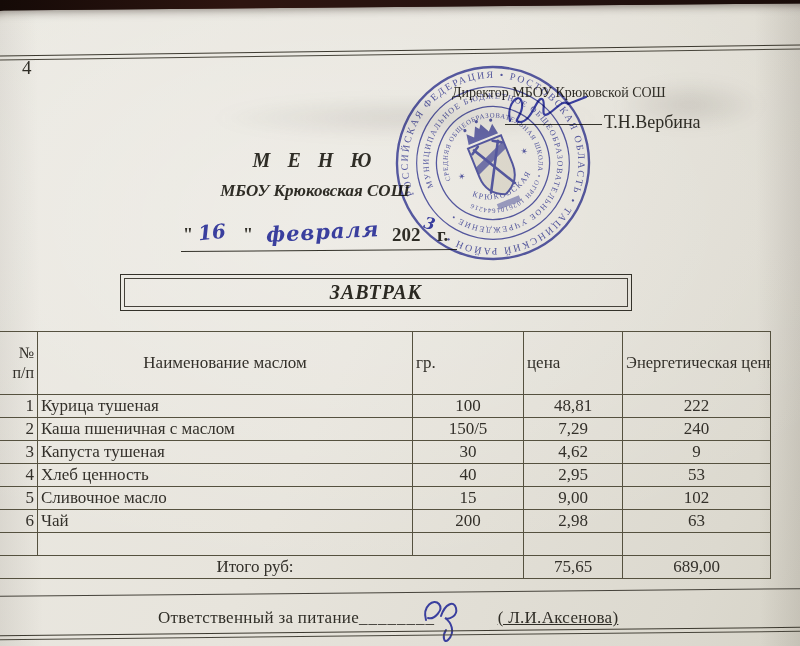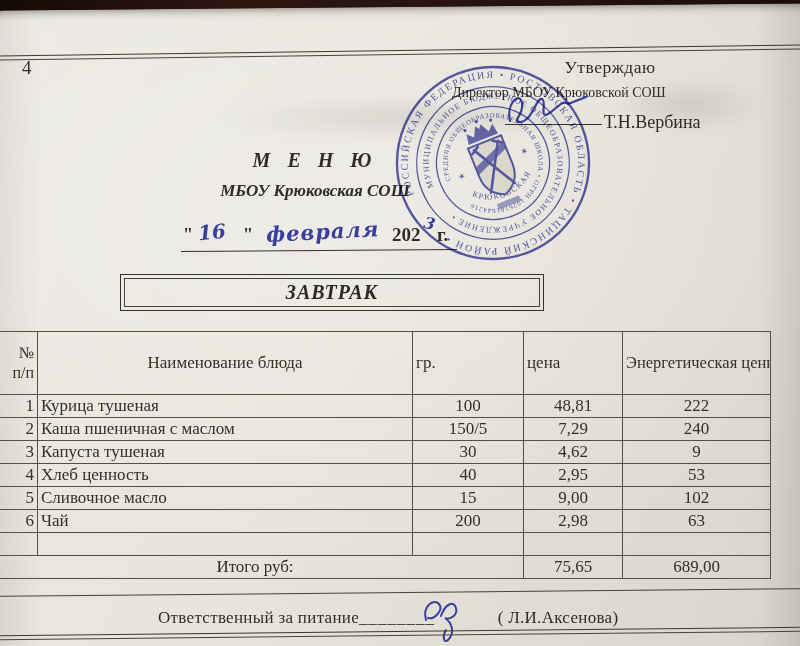--- a/index.html
+++ b/index.html
@@ -41,21 +41,21 @@
               font-weight:bold; font-style:italic;}
   .dq{font-size:18px; font-weight:bold;}
   .date-q1{left:183px; top:225px;}
   .date-day{left:198px; top:220px; font-size:20px; font-weight:bold; transform:rotate(-5deg);}
   .date-q2{left:243px; top:225px;}
   .date-month{left:266px; top:219px; font-size:21px; font-weight:bold; transform:rotate(-3deg); letter-spacing:1px;}
   .date-year{left:392px; top:224px; font-size:19px; font-weight:bold;}
   .date-digit{left:424px; top:214px; font-size:16px; font-weight:bold; transform:rotate(14deg);}
   .date-g{left:437px; top:224px; font-size:19px; font-weight:bold;}
   .date-underline{left:181px; top:250px; width:276px; border-bottom:1.5px solid #34322a; transform:rotate(-0.4deg);}
-  .meal-box{left:120px; top:274px; width:424px; height:37px; border:1.5px solid #34322a; box-sizing:border-box;}
+  .meal-box{left:120px; top:274px; width:512px; height:37px; border:1.5px solid #34322a; box-sizing:border-box;}
   .meal-box-inner{position:absolute; inset:3px; border:1px solid #45423a;
       display:flex; align-items:center; justify-content:center;}
   .meal-label{font-size:20px; font-weight:bold; font-style:italic; letter-spacing:1px; color:#2b2922;}
   table.menu{left:-14px; top:331px; width:784px; position:absolute; border-collapse:collapse;
       table-layout:fixed; font-size:17px; color:#33302a;}
   table.menu td, table.menu th{border:1px solid #55513f; font-weight:normal; padding:0 3px;
       overflow:hidden; white-space:nowrap;}
   table.menu thead th{height:62px;}
   table.menu tbody td{height:22px;}
   .th-num{text-align:right; line-height:1.25; font-size:16px;}
@@ -80,21 +80,20 @@
 <div class="frame">
 
   <div class="abs paper"></div>
   <div class="abs smudge s1"></div>
   <div class="abs smudge s2"></div>
 
   <div class="abs rule rule-top"></div>
 
   <div class="abs ink page-num">4</div>
 
-  <div class="abs ink approve">Утверждаю</div>
   <div class="abs ink director-line">Директор МБОУ Крюковской СОШ</div>
   <div class="abs sig-underline"></div>
   <svg class="abs sig-svg" style="left:504px; top:89px;" width="100" height="44" viewBox="0 0 100 44">
     <path d="M6,32 C2,14 16,2 18,14 C20,26 8,32 15,33 C28,34 32,8 38,10 C43,12 35,30 44,25 C53,20 58,10 64,15 L82,8" fill="none" stroke="#3a3f9e" stroke-width="2.2" stroke-linecap="round"></path>
   </svg>
   <div class="abs ink director-name">Т.Н.Вербина</div>
 
   <div class="abs ink title-menu">М Е Н Ю</div>
   <div class="abs ink title-school">МБОУ Крюковская СОШ</div>
 
@@ -120,21 +119,21 @@
         <col style="width:111px">
         <col style="width:99px">
         <col style="width:148px">
       </colgroup>
     <thead>
       <tr>
         <th class="th-num">
           <div>№</div>
           <div>п/п</div>
         </th>
-        <th class="th-name">Наименование блюда</th>
+        <th class="th-name">Наименование маслом</th>
         <th class="th-c">гр.</th>
         <th class="th-c">цена</th>
         <th class="th-energy">Энергетическая ценность</th>
       </tr>
     </thead>
     <tbody>
       <tr>
         <td class="td-num">1</td>
         <td class="td-name">Курица тушеная</td>
         <td class="td-c">100</td>
@@ -231,21 +230,21 @@
       <rect x="88" y="140" width="24" height="6" fill="#3e43a4" opacity="0.55"></rect>
       <text x="62" y="104" font-size="9" fill="#3e43a4">✶</text>
       <text x="130" y="104" font-size="9" fill="#3e43a4">✶</text>
     </g>
   </svg>
 
   <div class="abs rule-mid"></div>
 
   <div class="abs ink footer-line">
     <span>Ответственный за питание</span><span class="foot-underscore">________</span>
-    <span style="margin-left:58px;">( Л.И.Аксенова)</span>
+    <span style="margin-left:58px;text-decoration:underline;">( Л.И.Аксенова)</span>
   </div>
   <svg class="abs sig-svg" style="left:418px; top:592px;" width="58" height="54" viewBox="0 0 58 54">
     <path d="M8,28 C4,14 16,6 21,12 C26,18 16,28 10,26 M23,24 C27,12 36,8 38,16 C40,24 31,28 27,26 C33,30 38,40 30,48 C26,52 24,44 28,38" fill="none" stroke="#3a3f9e" stroke-width="2" stroke-linecap="round"></path>
   </svg>
 
   <div class="abs rule rule-bottom"></div>
 
 </div>
 
 </body></html>

